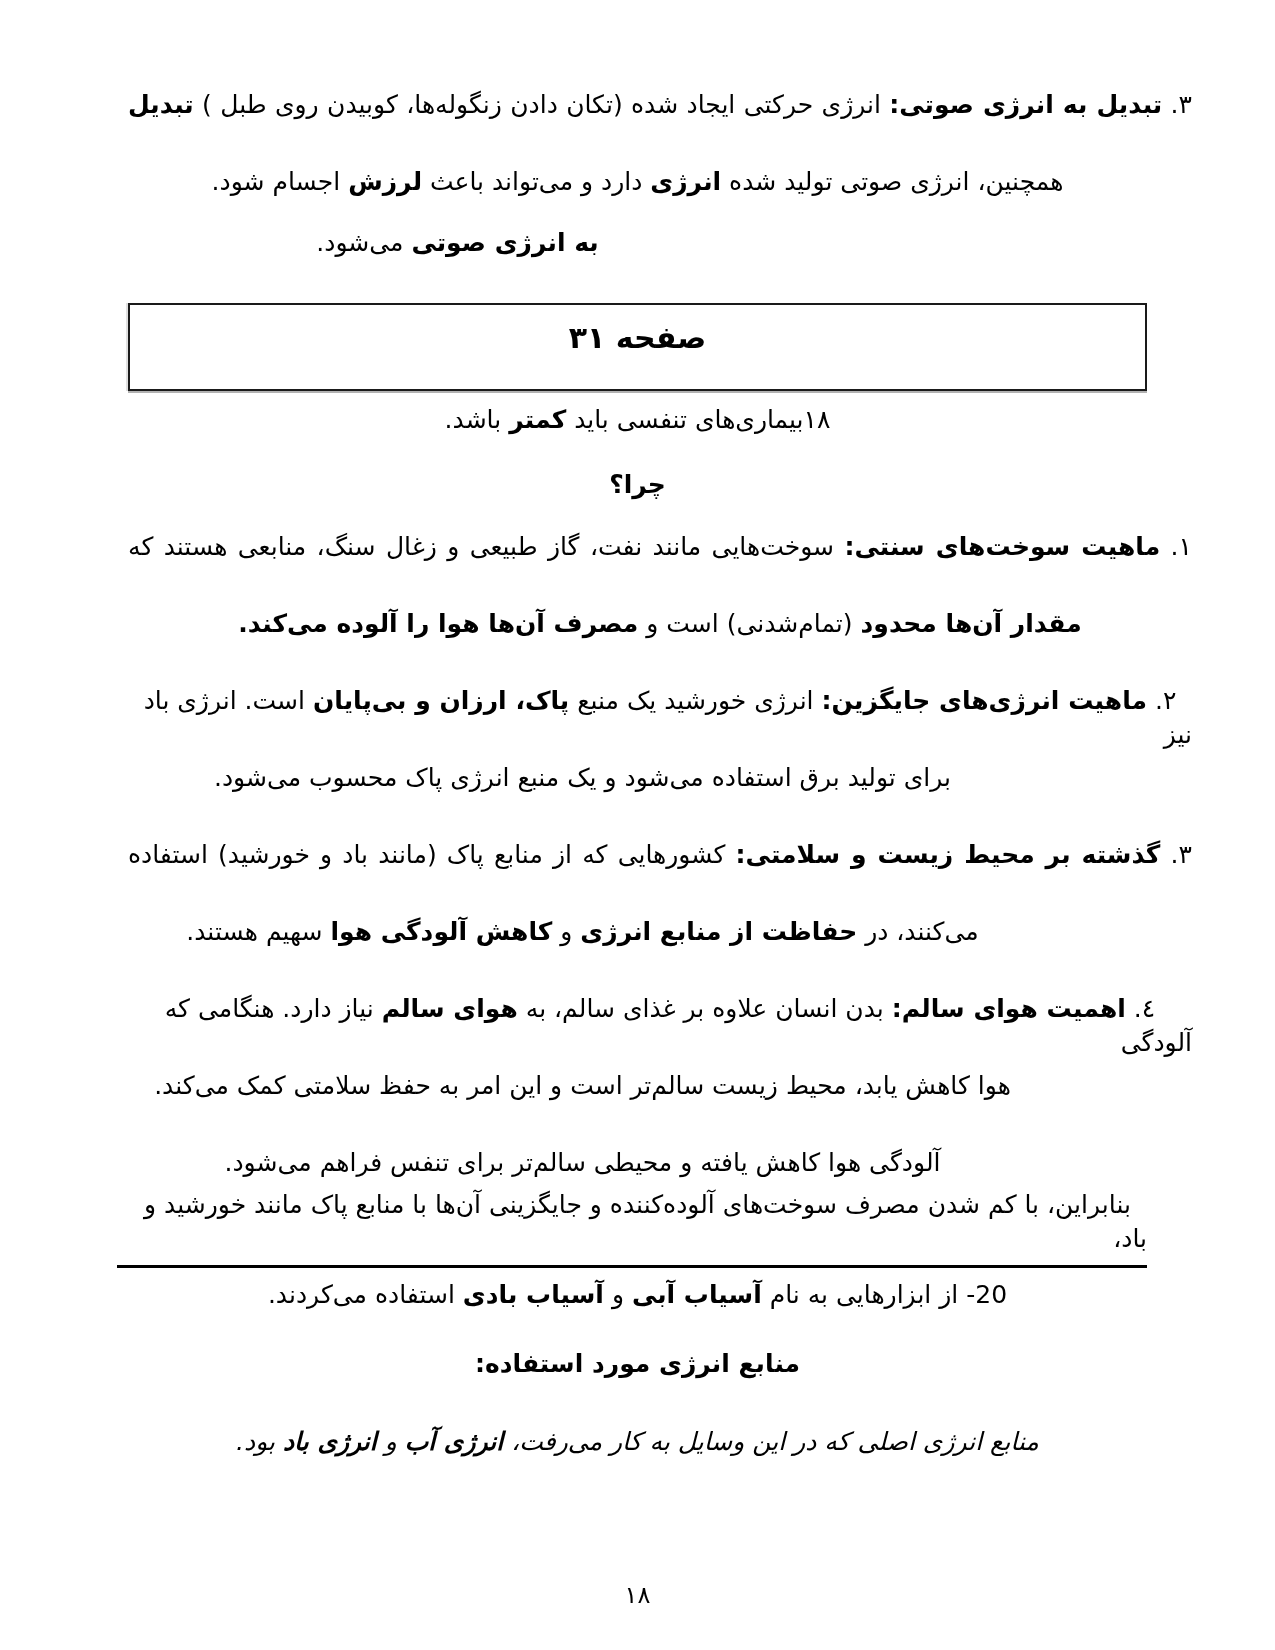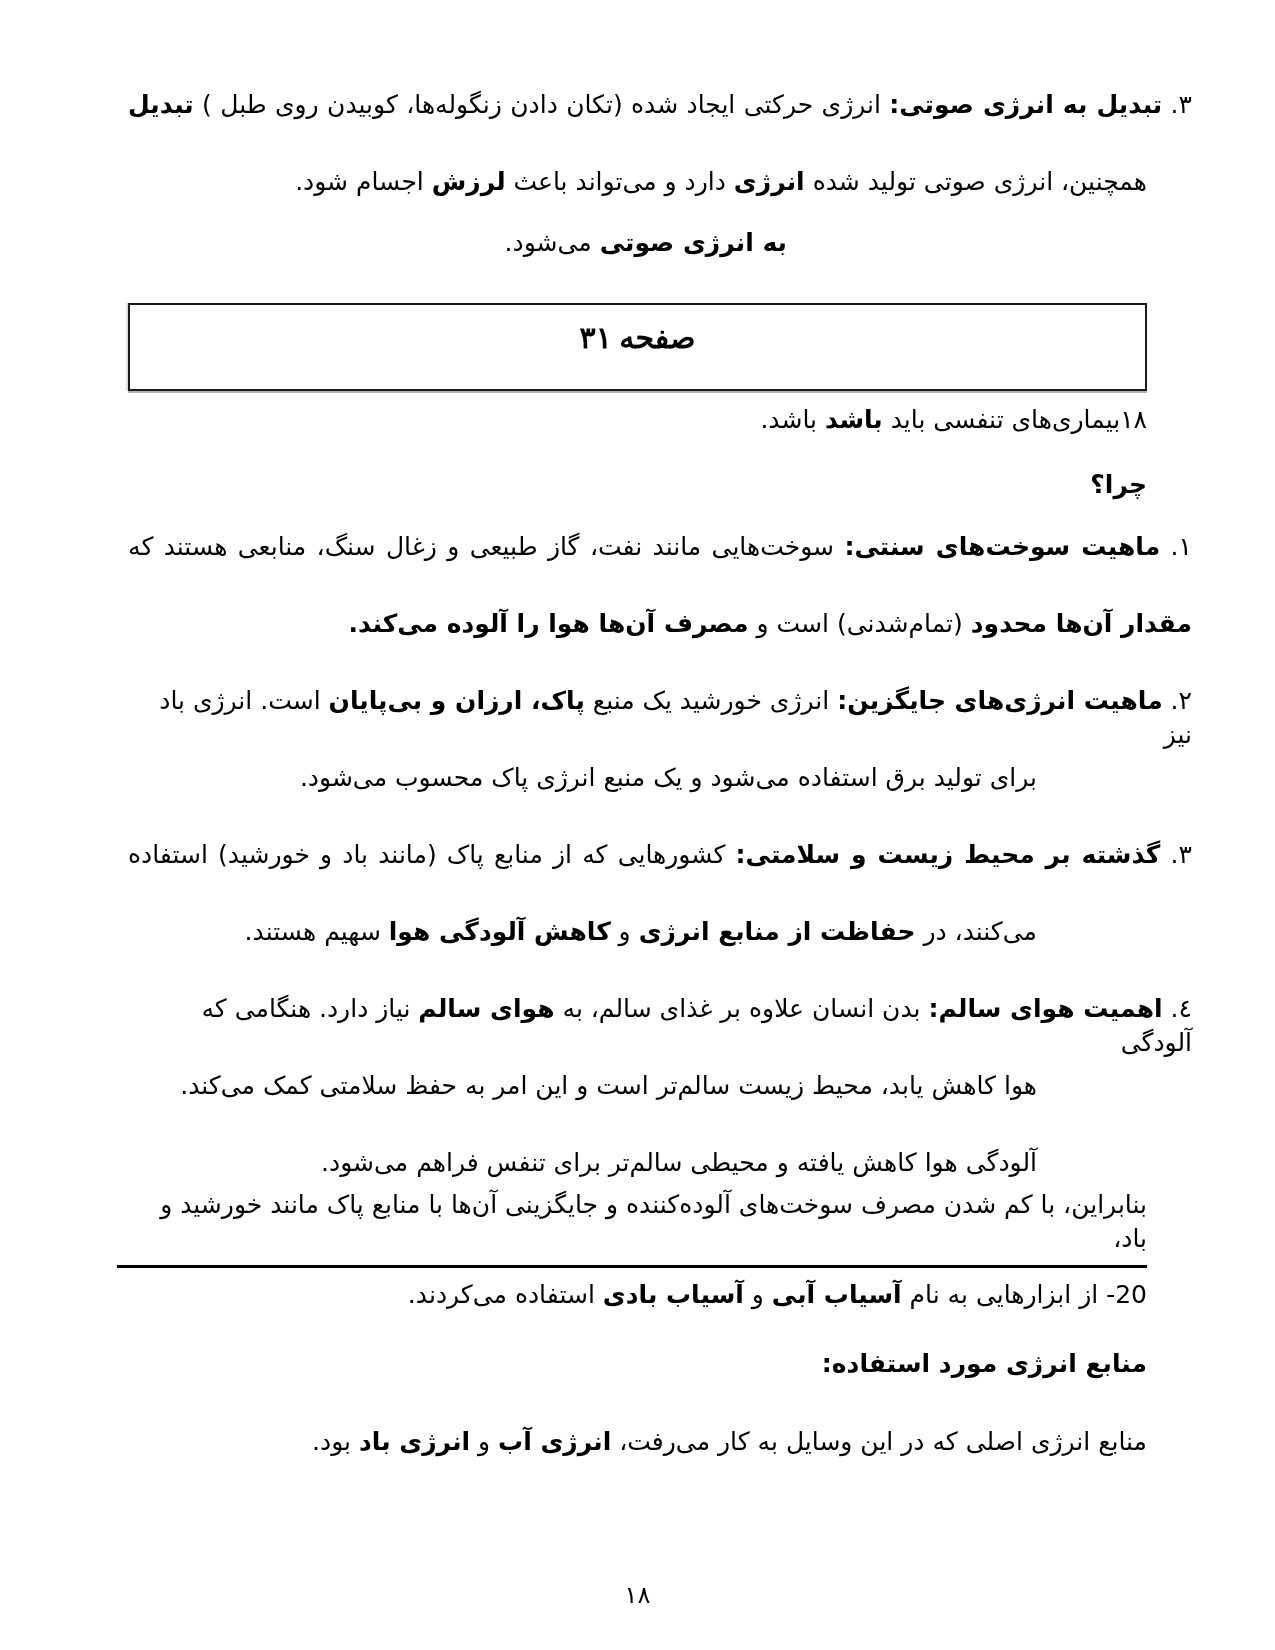--- a/index.html
+++ b/index.html
@@ -15,46 +15,45 @@
   .content{
     position:absolute;
     top:88px;right:128px;
     width:1019px;
     direction:rtl;
   }
   .line{
     font-size:25px;
     line-height:34px;
     height:34px;
-    text-align:right;
+    text-align:center;
     margin-bottom:43px;
   }
   .stretch{ text-align-last:justify; text-justify:inter-word; }
   .outdent{ margin-right:-45px; }
   .ind-110{ padding-right:110px; }
   .ind-360{ padding-right:360px; }
   .b{ font-weight:bold; }
   .bullet-marker{ margin-left:26px; font-size:21px; }
   .mb-8{ margin-bottom:8px; }
   .mb-27{ margin-bottom:27px; }
   .mb-31{ margin-bottom:31px; }
   .mb-35{ margin-bottom:35px; }
   .mb-36{ margin-bottom:28px; }
-  .mb-38{ margin-bottom:34px; }
+  .mb-38{ margin-bottom:34px;font-style:italic; }
   .mb-44{ margin-bottom:44px; }
   .page-box{
     box-sizing:border-box;
     height:88px;
     border:2px solid #1a1a1a;
     box-shadow:0 2px 0 rgba(0,0,0,0.30), -2px 0 0 rgba(0,0,0,0.12);
     margin-bottom:12px;
     padding-top:16px;
     text-align:center;
     background:#ffffff;
-    font-family:Liberation Serif, serif;
   }
   .page-box-title{
     font-size:30px;
     line-height:34px;
     font-weight:bold;
   }
   .divider{
     border:none;
     border-top:3px solid #000000;
     margin:0 0 10px -11px;
@@ -76,21 +75,21 @@
   <div class="content">
 
     <div class="line stretch outdent"><span>۳. </span><span class="b">تبدیل به انرژی صوتی:</span><span> انرژی حرکتی ایجاد شده (تکان دادن زنگوله‌ها، کوبیدن روی طبل ) </span><span class="b">تبدیل</span></div>
     <div class="line mb-27"><span>همچنین، انرژی صوتی تولید شده </span><span class="b">انرژی</span><span> دارد و می‌تواند باعث </span><span class="b">لرزش</span><span> اجسام شود.</span></div>
     <div class="line ind-360"><span class="b">به انرژی صوتی</span><span> می‌شود.</span></div>
 
     <div class="page-box">
       <div class="page-box-title">صفحه ۳۱</div>
     </div>
 
-    <div class="line mb-31"><span>۱۸</span><span>بیماری‌های تنفسی باید </span><span class="b">باشد</span><span> باشد.</span></div>
+    <div class="line mb-31"><span>۱۸</span><span>بیماری‌های تنفسی باید </span><span class="b">کمتر</span><span> باشد.</span></div>
     <div class="line mb-36"><span class="b">چرا؟</span></div>
 
     <div class="line stretch outdent"><span>۱. </span><span class="b">ماهیت سوخت‌های سنتی:</span><span> سوخت‌هایی مانند نفت، گاز طبیعی و زغال سنگ، منابعی هستند که</span></div>
     <div class="line outdent"><span class="b">مقدار آن‌ها محدود</span><span> (تمام‌شدنی) است و </span><span class="b">مصرف آن‌ها هوا را آلوده می‌کند.</span></div>
     <div class="line stretch outdent"><span>۲. </span><span class="b">ماهیت انرژی‌های جایگزین:</span><span> انرژی خورشید یک منبع </span><span class="b">پاک، ارزان و بی‌پایان</span><span> است. انرژی باد نیز</span></div>
     <div class="line ind-110"><span>برای تولید برق استفاده می‌شود و یک منبع انرژی پاک محسوب می‌شود.</span></div>
     <div class="line stretch outdent"><span>۳. </span><span class="b">گذشته بر محیط زیست و سلامتی:</span><span> کشورهایی که از منابع پاک (مانند باد و خورشید) استفاده</span></div>
     <div class="line ind-110"><span>می‌کنند، در </span><span class="b">حفاظت از منابع انرژی</span><span> و </span><span class="b">کاهش آلودگی هوا</span><span> سهیم هستند.</span></div>
     <div class="line stretch outdent"><span>٤. </span><span class="b">اهمیت هوای سالم:</span><span> بدن انسان علاوه بر غذای سالم، به </span><span class="b">هوای سالم</span><span> نیاز دارد. هنگامی که آلودگی</span></div>
     <div class="line ind-110"><span>هوا کاهش یابد، محیط زیست سالم‌تر است و این امر به حفظ سلامتی کمک می‌کند.</span></div>

